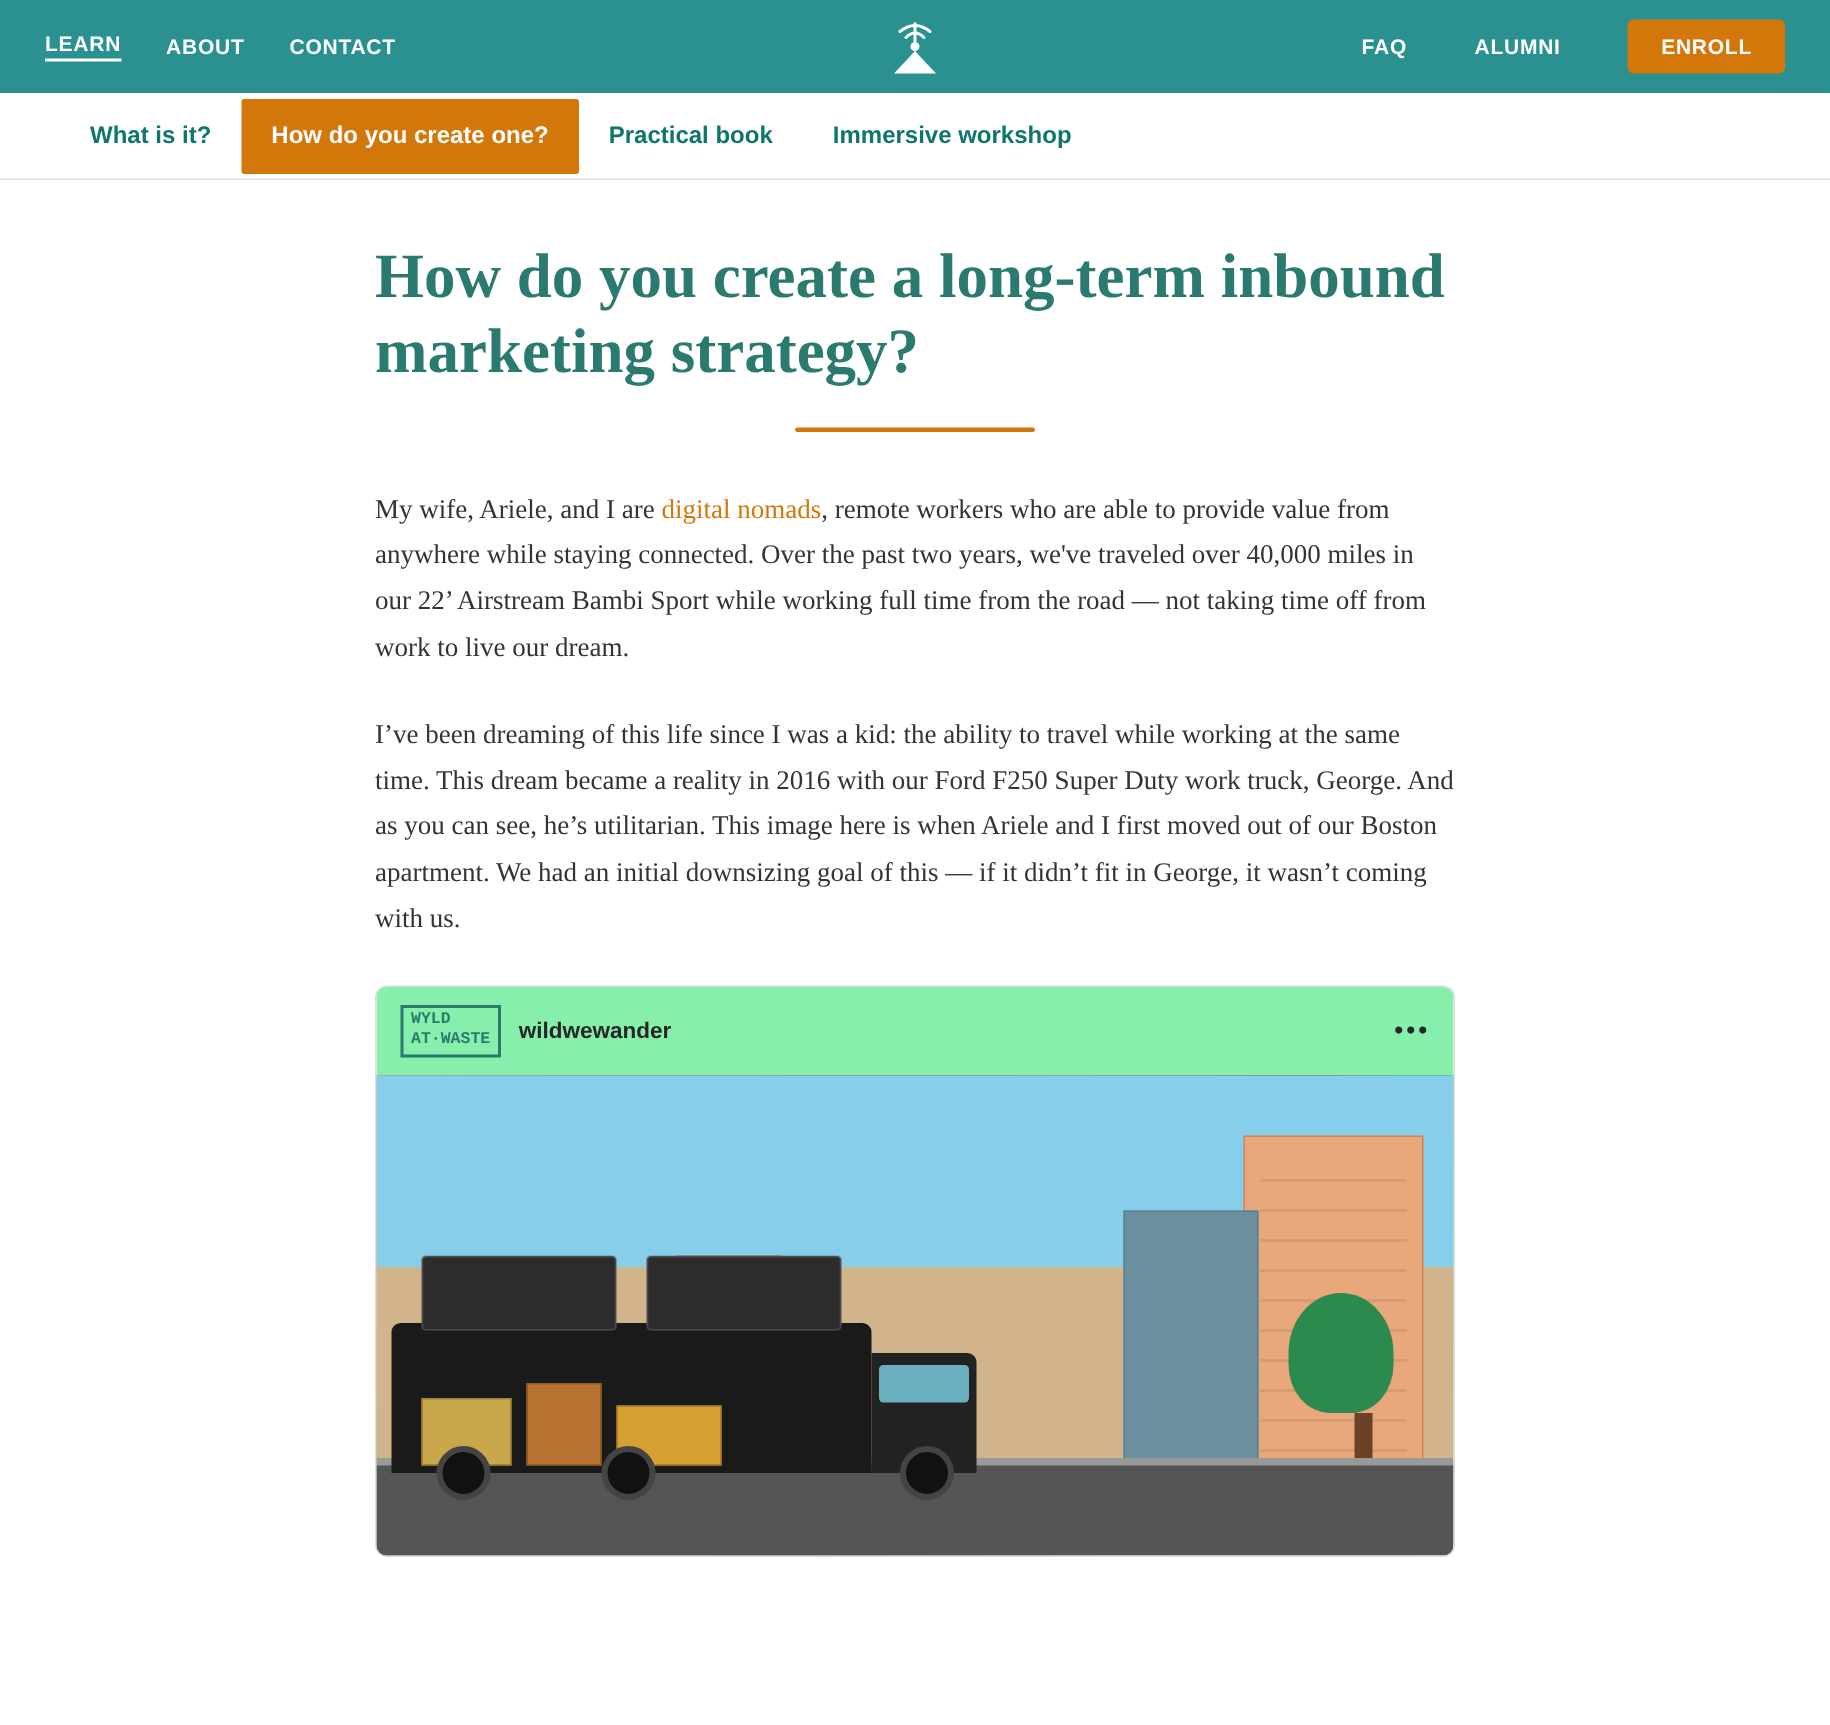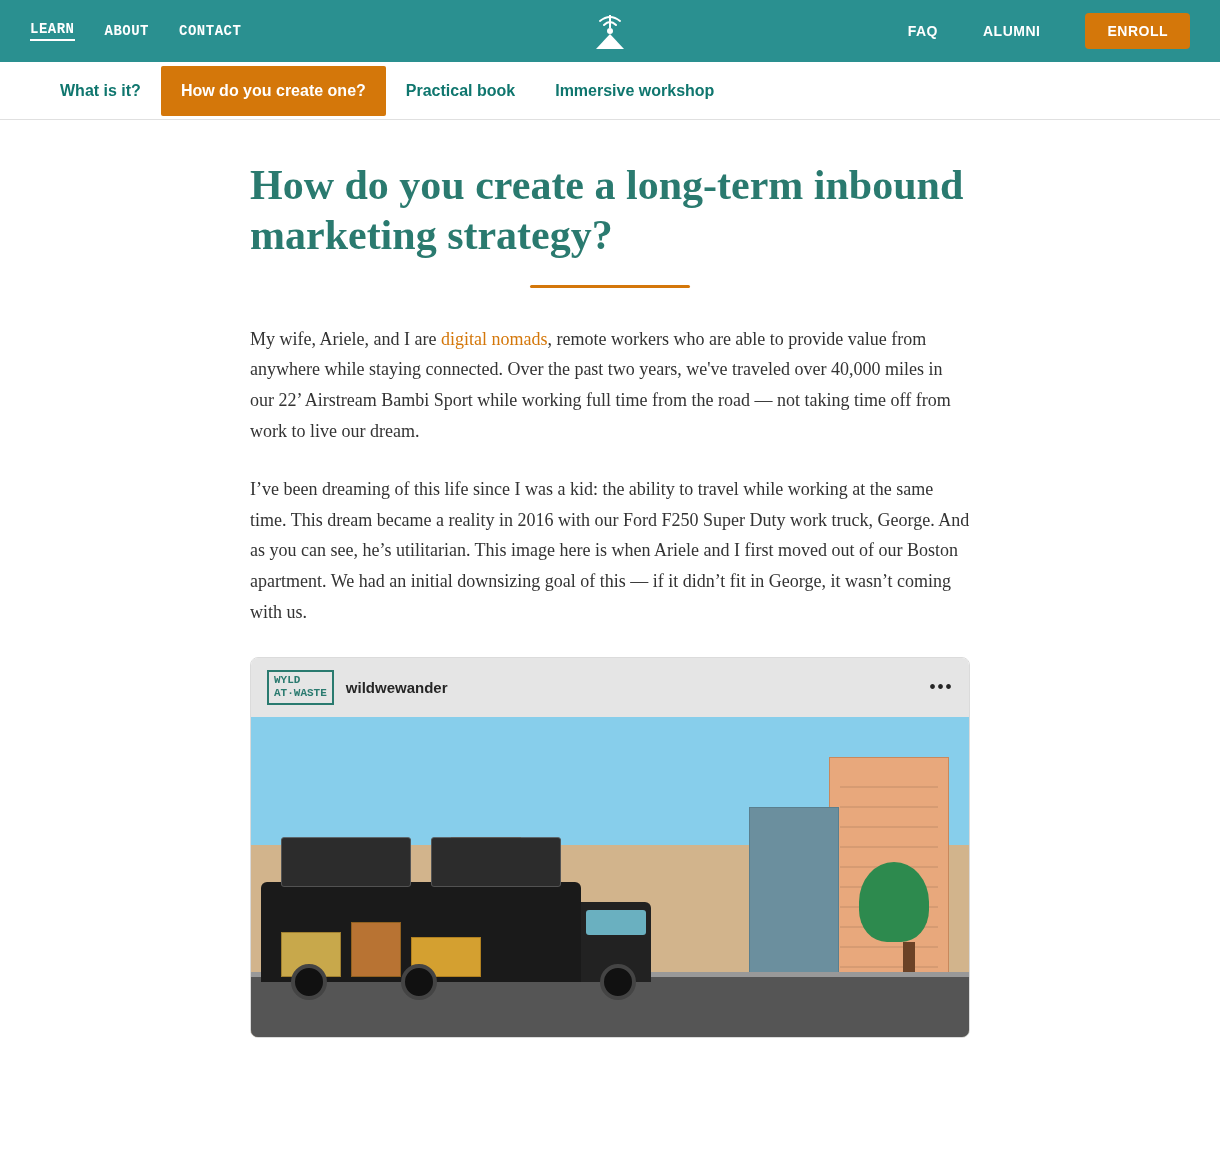--- a/index.html
+++ b/index.html
@@ -15,21 +15,21 @@
       height: 62px;
     }
     .top-nav-left {
       display: flex;
       align-items: center;
       gap: 30px;
     }
     .top-nav-left a {
       color: #fff;
       text-decoration: none;
-      font-family: Liberation Mono, monospace;
+      font-family: Liberation Sans, sans-serif;
       font-size: 14px;
       font-weight: 600;
       letter-spacing: 0.5px;
       text-transform: uppercase;
     }
     .top-nav-left a.active {
       border-bottom: 2px solid #fff;
       padding-bottom: 2px;
     }
     .top-nav-logo {
@@ -131,21 +131,21 @@
       overflow: hidden;
       max-width: 780px;
       margin: 30px auto 0;
     }
 
     .instagram-header {
       display: flex;
       align-items: center;
       justify-content: space-between;
       padding: 12px 16px;
-      background: #e5e5e5;
+      background: #86efac;
     }
 
     .instagram-user {
       display: flex;
       align-items: center;
       gap: 12px;
     }
 
     .instagram-logo {
       font-family: 'Courier New', monospace;

